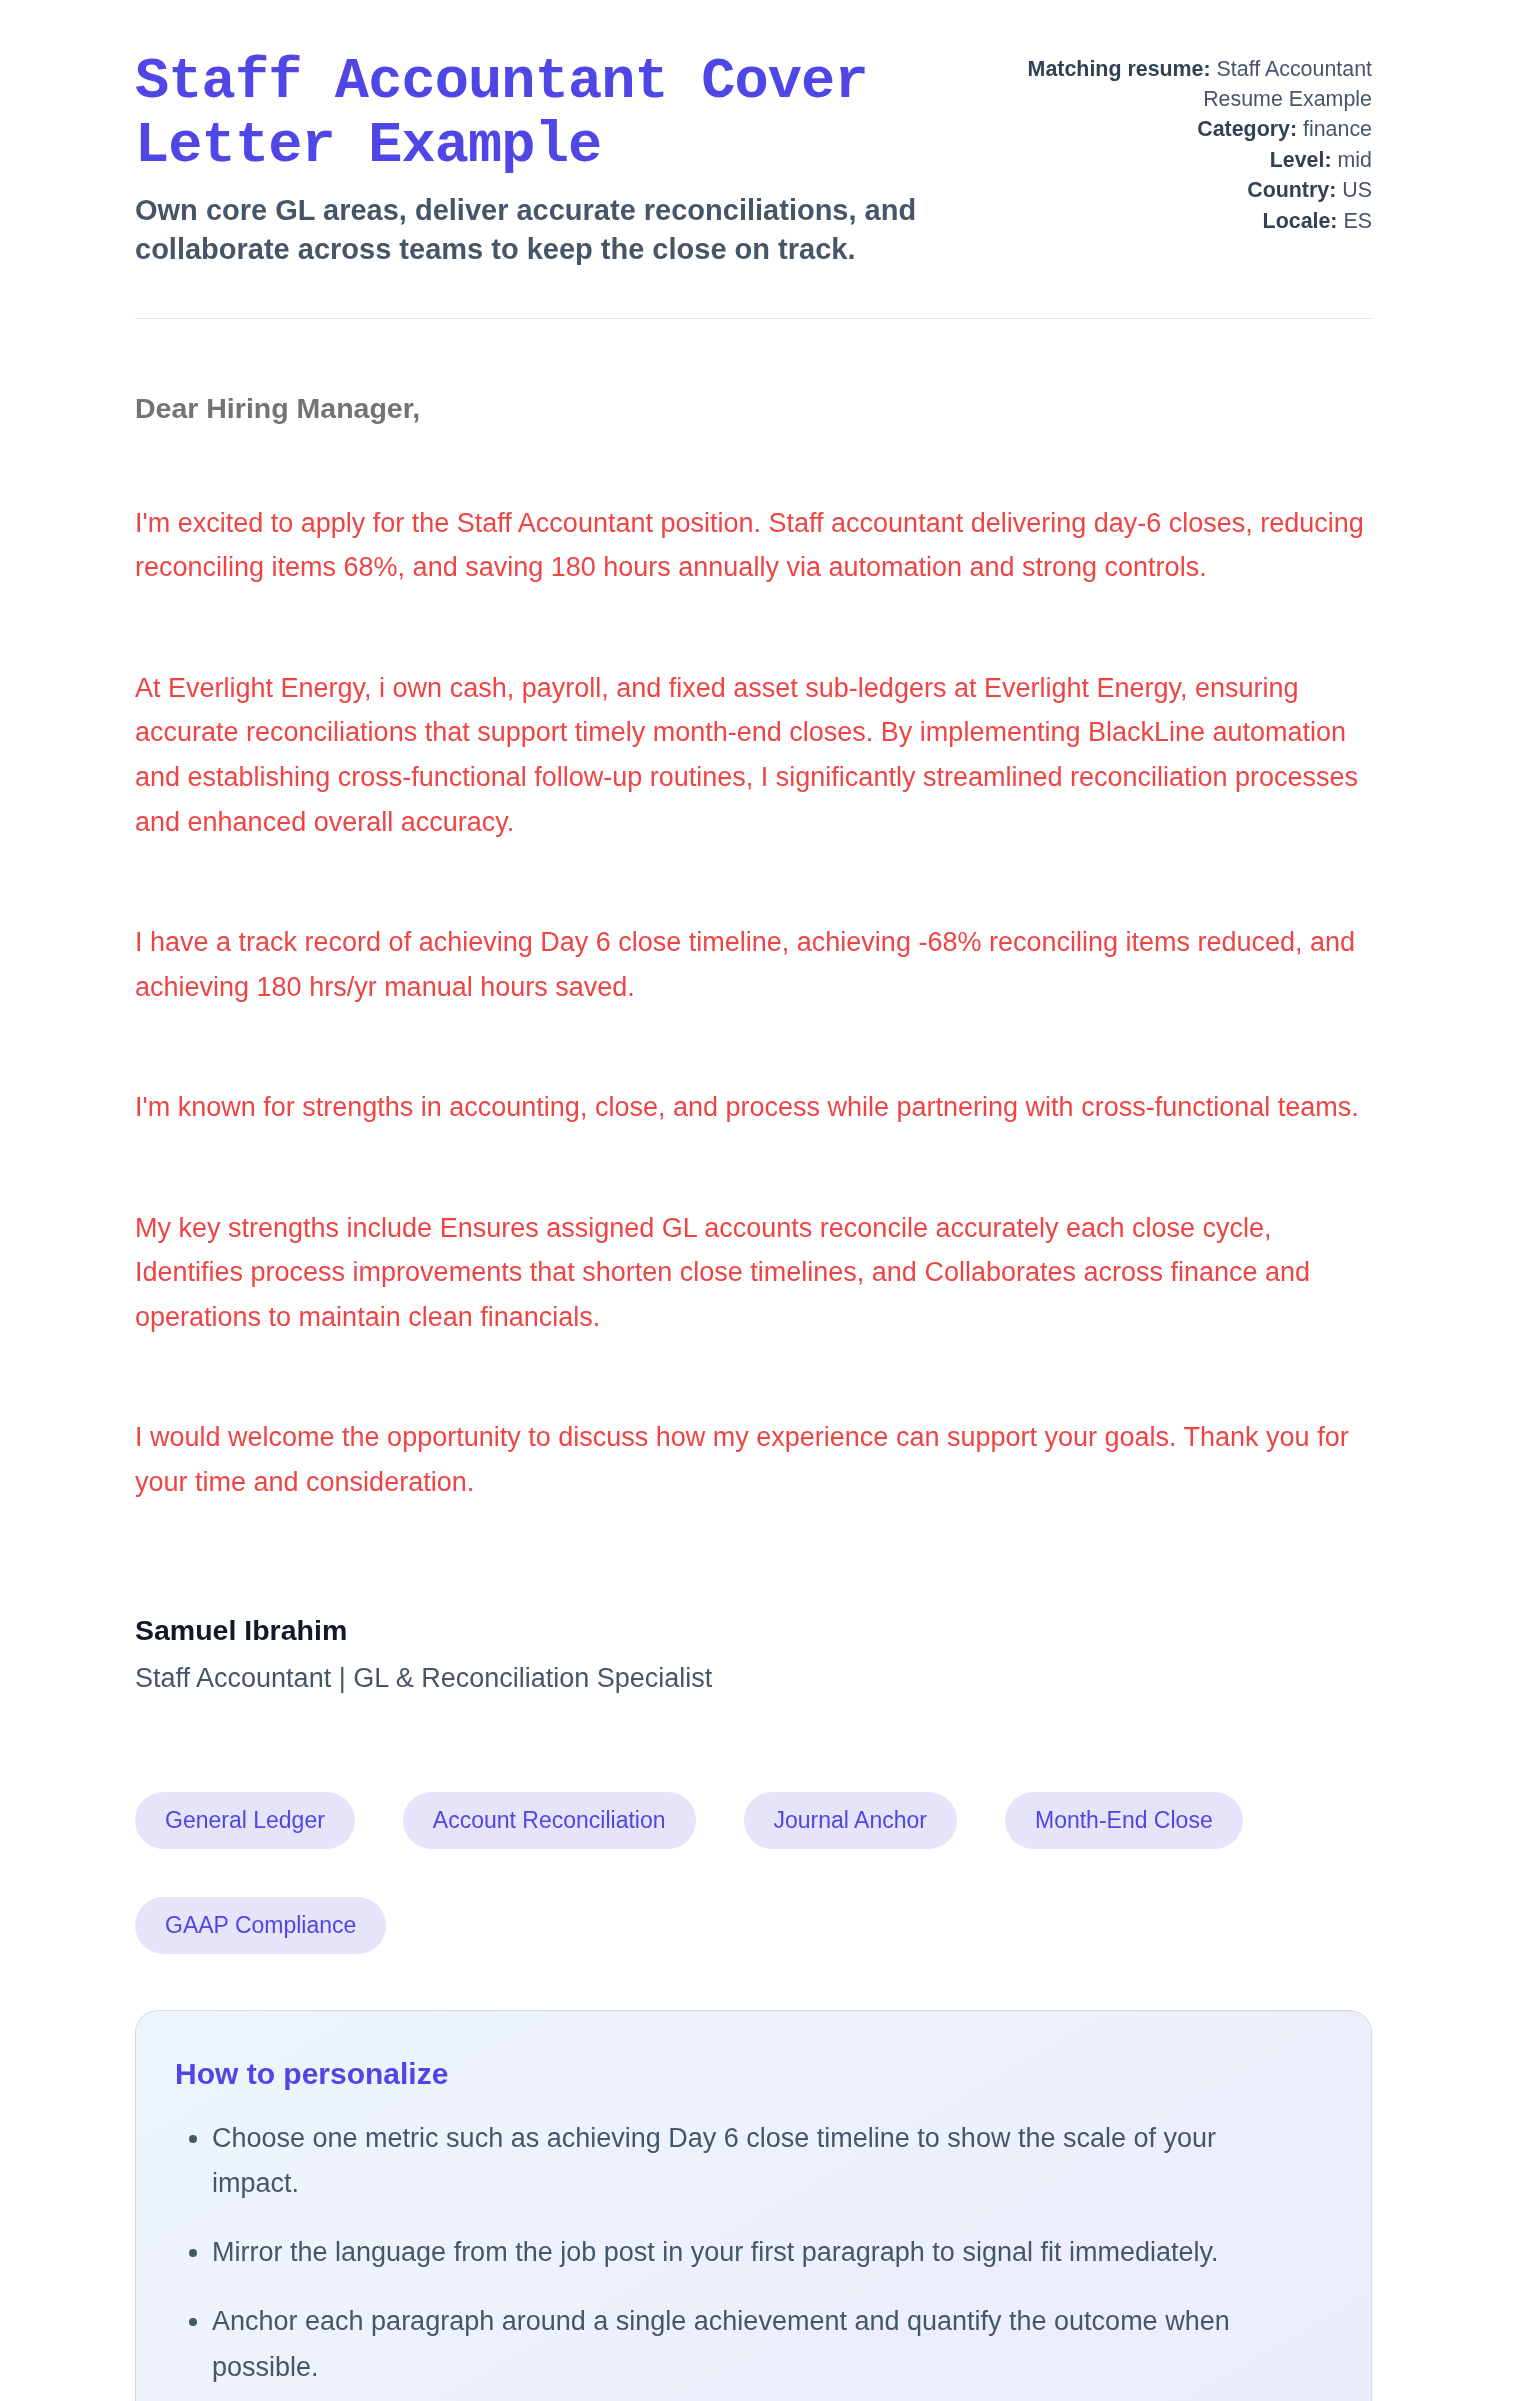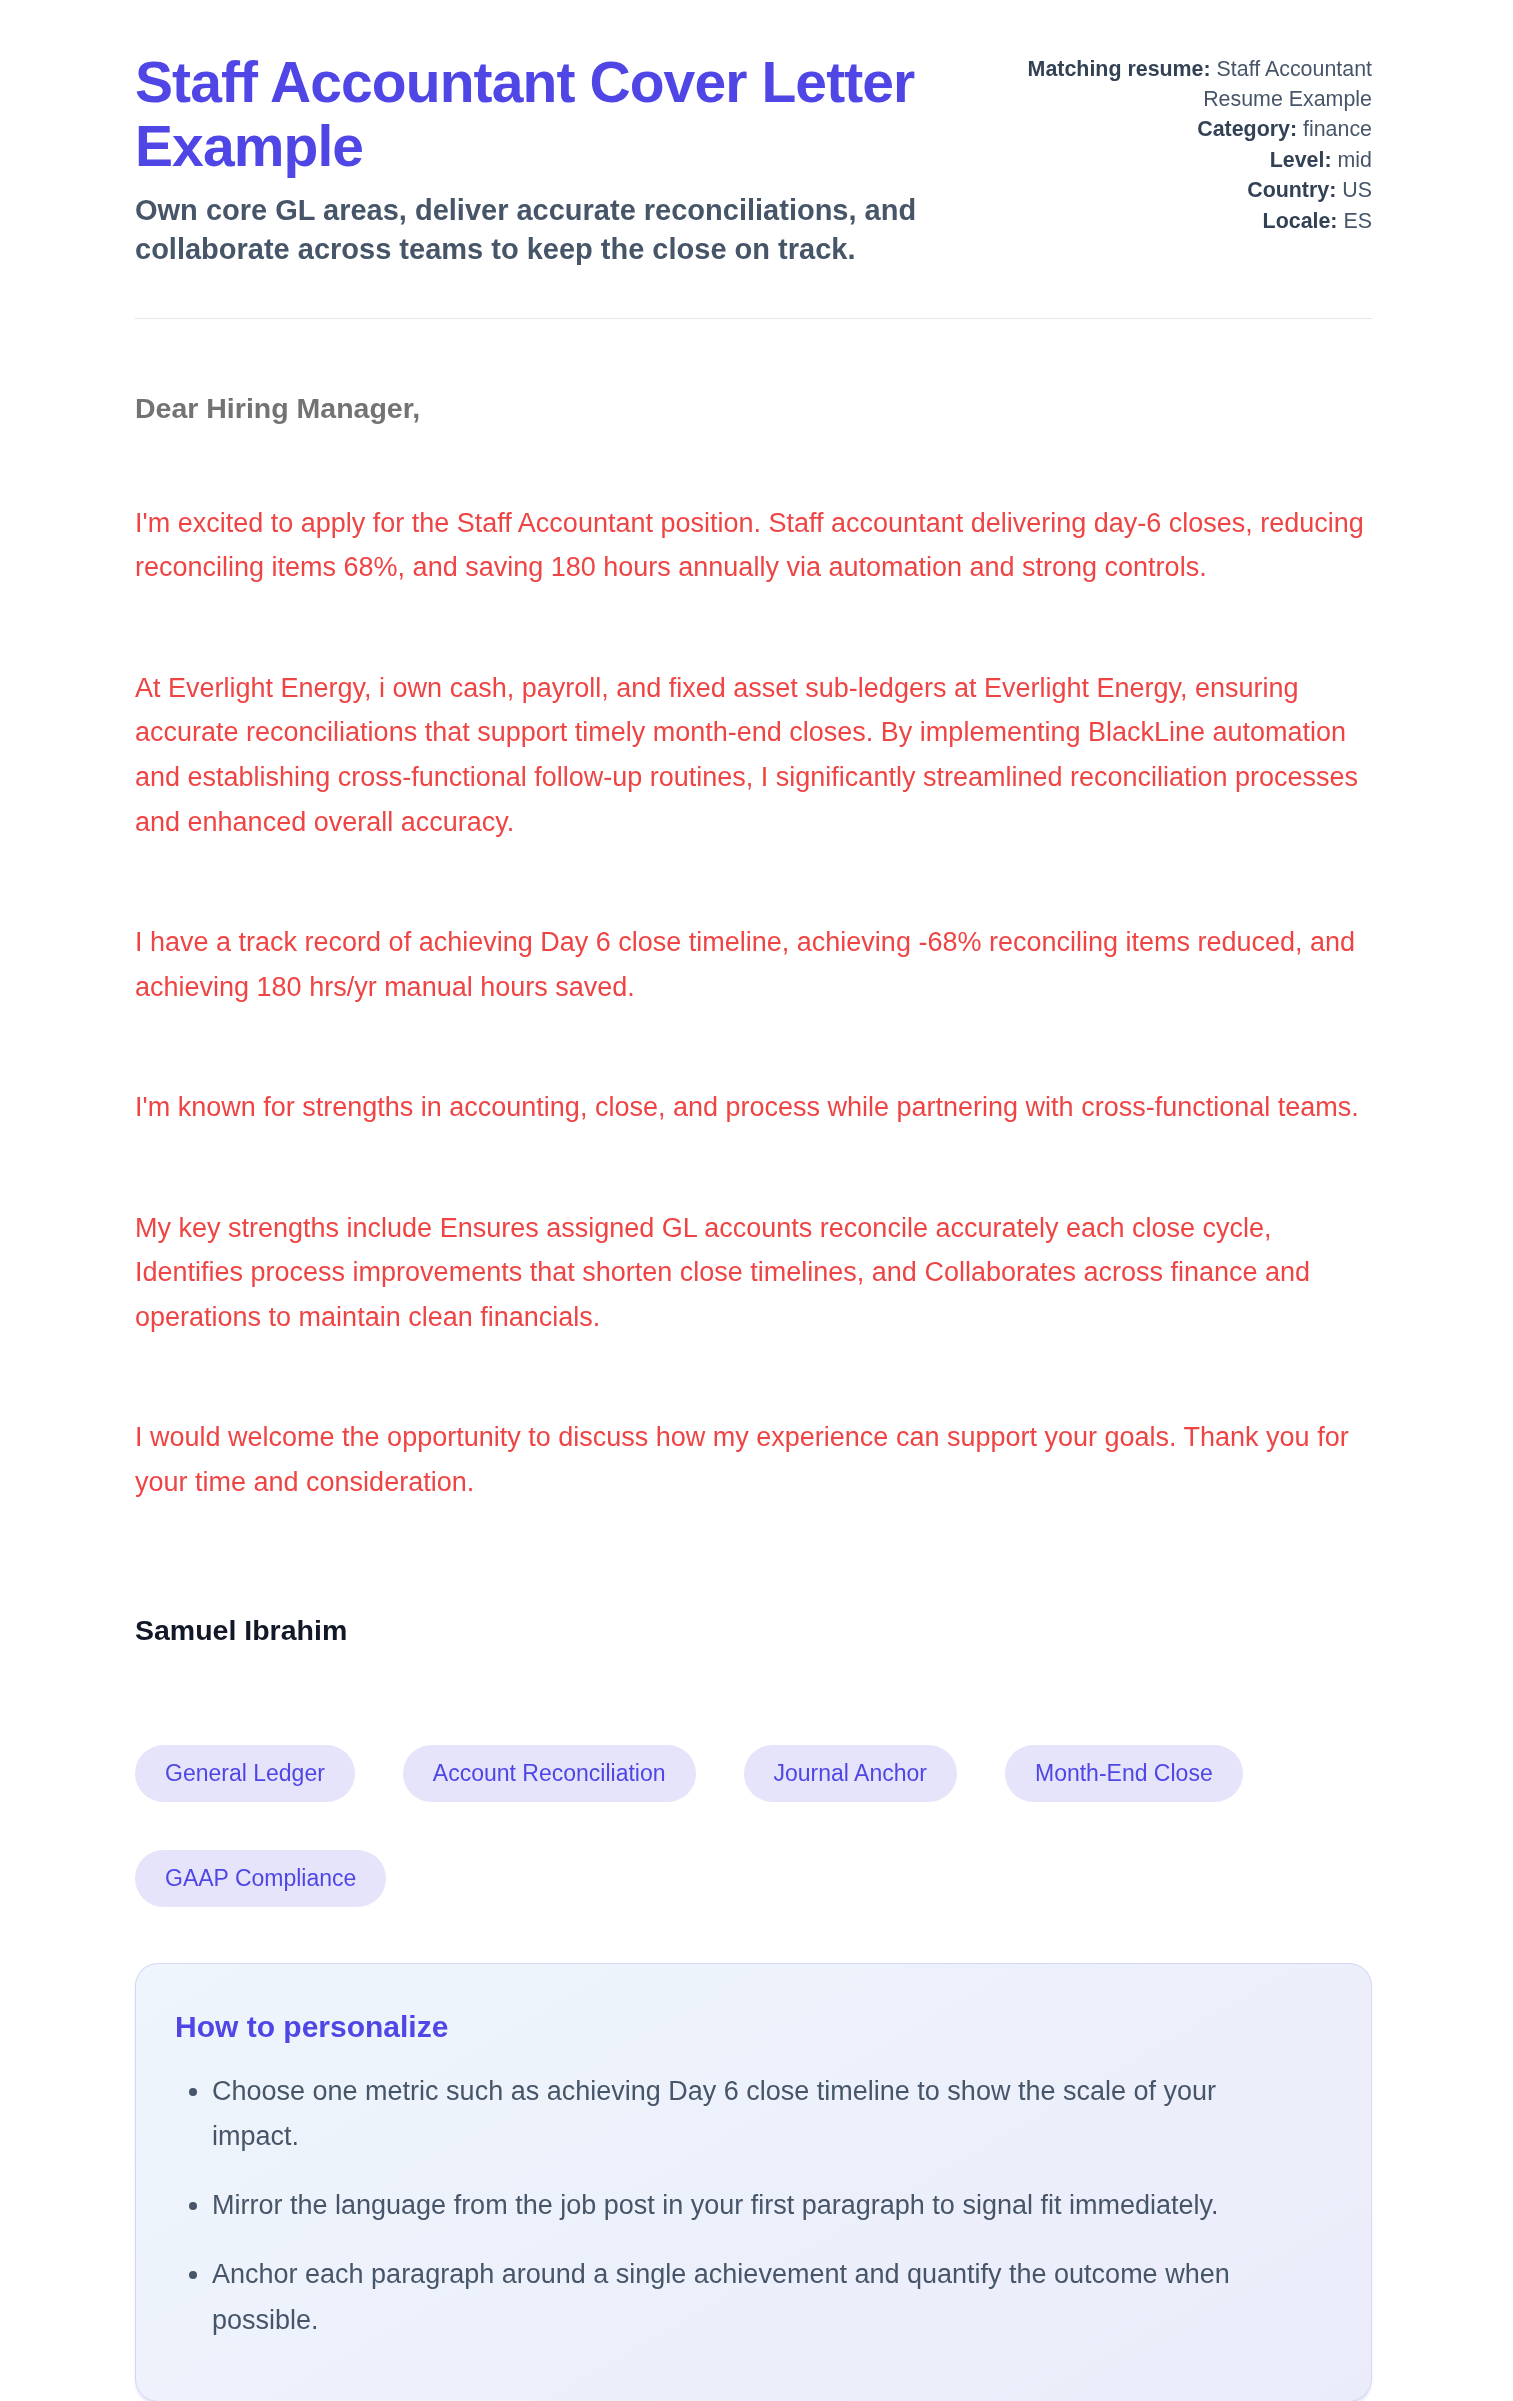--- a/index.html
+++ b/index.html
@@ -25,20 +25,21 @@
     gap: 36px;
   }
   .title-block { max-width: 846px; }
   .page-title {
     margin: 0 0 12.5px 0;
     font-size: 57px;
     line-height: 1.13;
     font-weight: bold;
     letter-spacing: -0.9px;
     color: #4f46e5;
+    font-family: Liberation Mono, monospace;
   }
   .page-subtitle {
     margin: 0;
     font-size: 29px;
     line-height: 1.32;
     font-weight: bold;
     color: #475569;
   }
   .meta {
     width: 365px;
@@ -165,20 +166,21 @@
 
   <section class="letter">
     <p class="greeting">Dear Hiring Manager,</p>
     <p class="body-para">I'm excited to apply for the Staff Accountant position. Staff accountant delivering day-6 closes, reducing reconciling items 68%, and saving 180 hours annually via automation and strong controls.</p>
     <p class="body-para">At Everlight Energy, i own cash, payroll, and fixed asset sub-ledgers at Everlight Energy, ensuring accurate reconciliations that support timely month-end closes. By implementing BlackLine automation and establishing cross-functional follow-up routines, I significantly streamlined reconciliation processes and enhanced overall accuracy.</p>
     <p class="body-para">I have a track record of achieving Day 6 close timeline, achieving -68% reconciling items reduced, and achieving 180 hrs/yr manual hours saved.</p>
     <p class="body-para">I'm known for strengths in accounting, close, and process while partnering with cross-functional teams.</p>
     <p class="body-para">My key strengths include Ensures assigned GL accounts reconcile accurately each close cycle, Identifies process improvements that shorten close timelines, and Collaborates across finance and operations to maintain clean financials.</p>
     <p class="body-para">I would welcome the opportunity to discuss how my experience can support your goals. Thank you for your time and consideration.</p>
     <p class="sig-name">Samuel Ibrahim</p>
+    <p class="sig-role">Staff Accountant | GL &amp; Reconciliation Specialist</p>
   </section>
 
   <section class="tags">
     <span class="tag">General Ledger</span>
     <span class="tag">Account Reconciliation</span>
     <span class="tag">Journal Anchor</span>
     <span class="tag">Month-End Close</span>
     <span class="tag">GAAP Compliance</span>
   </section>
 

